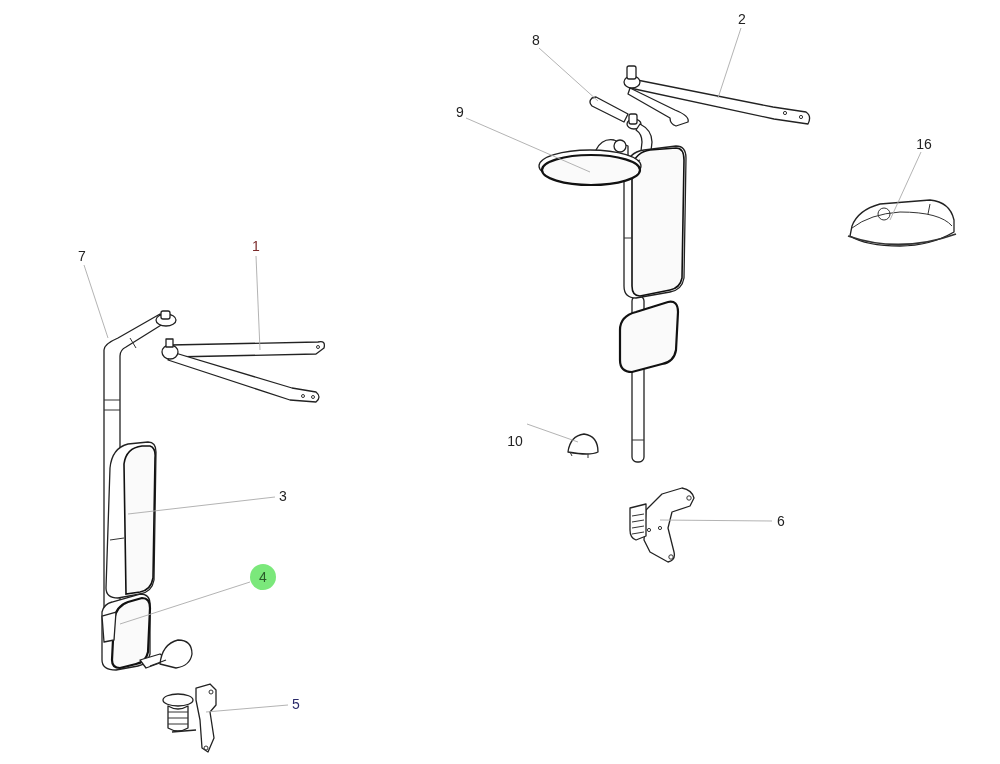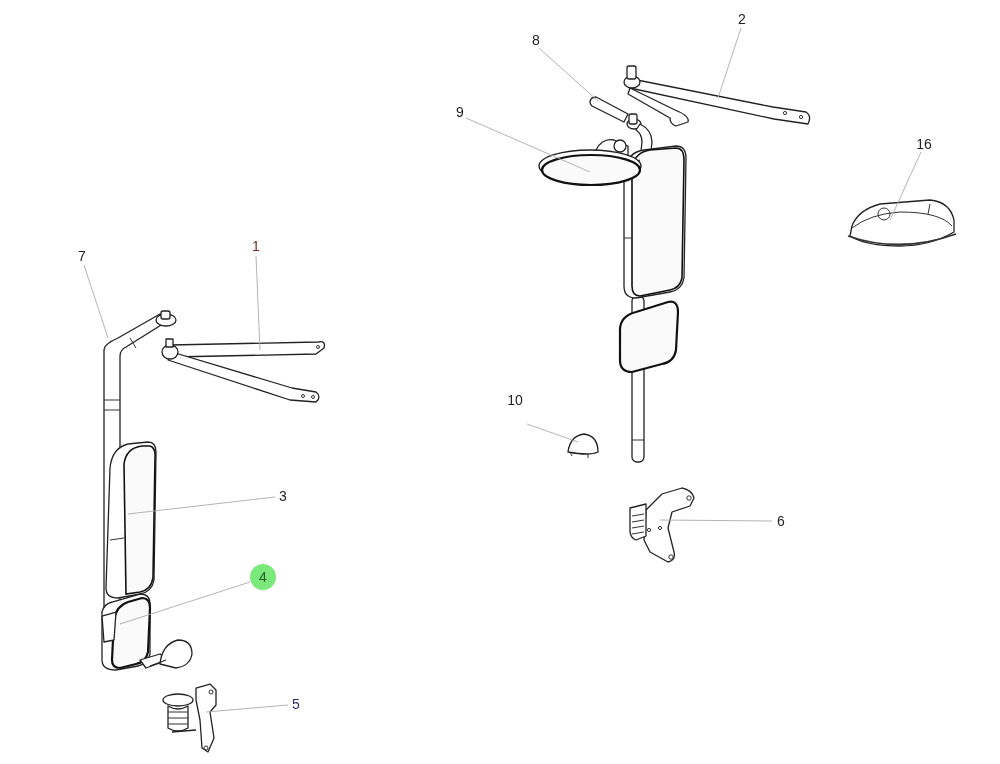--- a/index.html
+++ b/index.html
@@ -158,14 +158,14 @@
 
 <div class="callout-label" style="left:256px;top:246px;color:#7a2a2a">1</div>
 <div class="callout-label" style="left:742px;top:19px">2</div>
 <div class="callout-label" style="left:283px;top:496px">3</div>
 <div class="callout-label highlight" style="left:263px;top:577px;background:#7be87b">4</div>
 <div class="callout-label" style="left:296px;top:704px;color:#2a2a6a">5</div>
 <div class="callout-label" style="left:781px;top:521px">6</div>
 <div class="callout-label" style="left:82px;top:256px">7</div>
 <div class="callout-label" style="left:536px;top:40px">8</div>
 <div class="callout-label" style="left:460px;top:112px">9</div>
-<div class="callout-label" style="left:515px;top:400px">10</div>
+<div class="callout-label" style="left:515px;top:441px">10</div>
 <div class="callout-label" style="left:924px;top:144px">16</div>
 
 </body></html>

